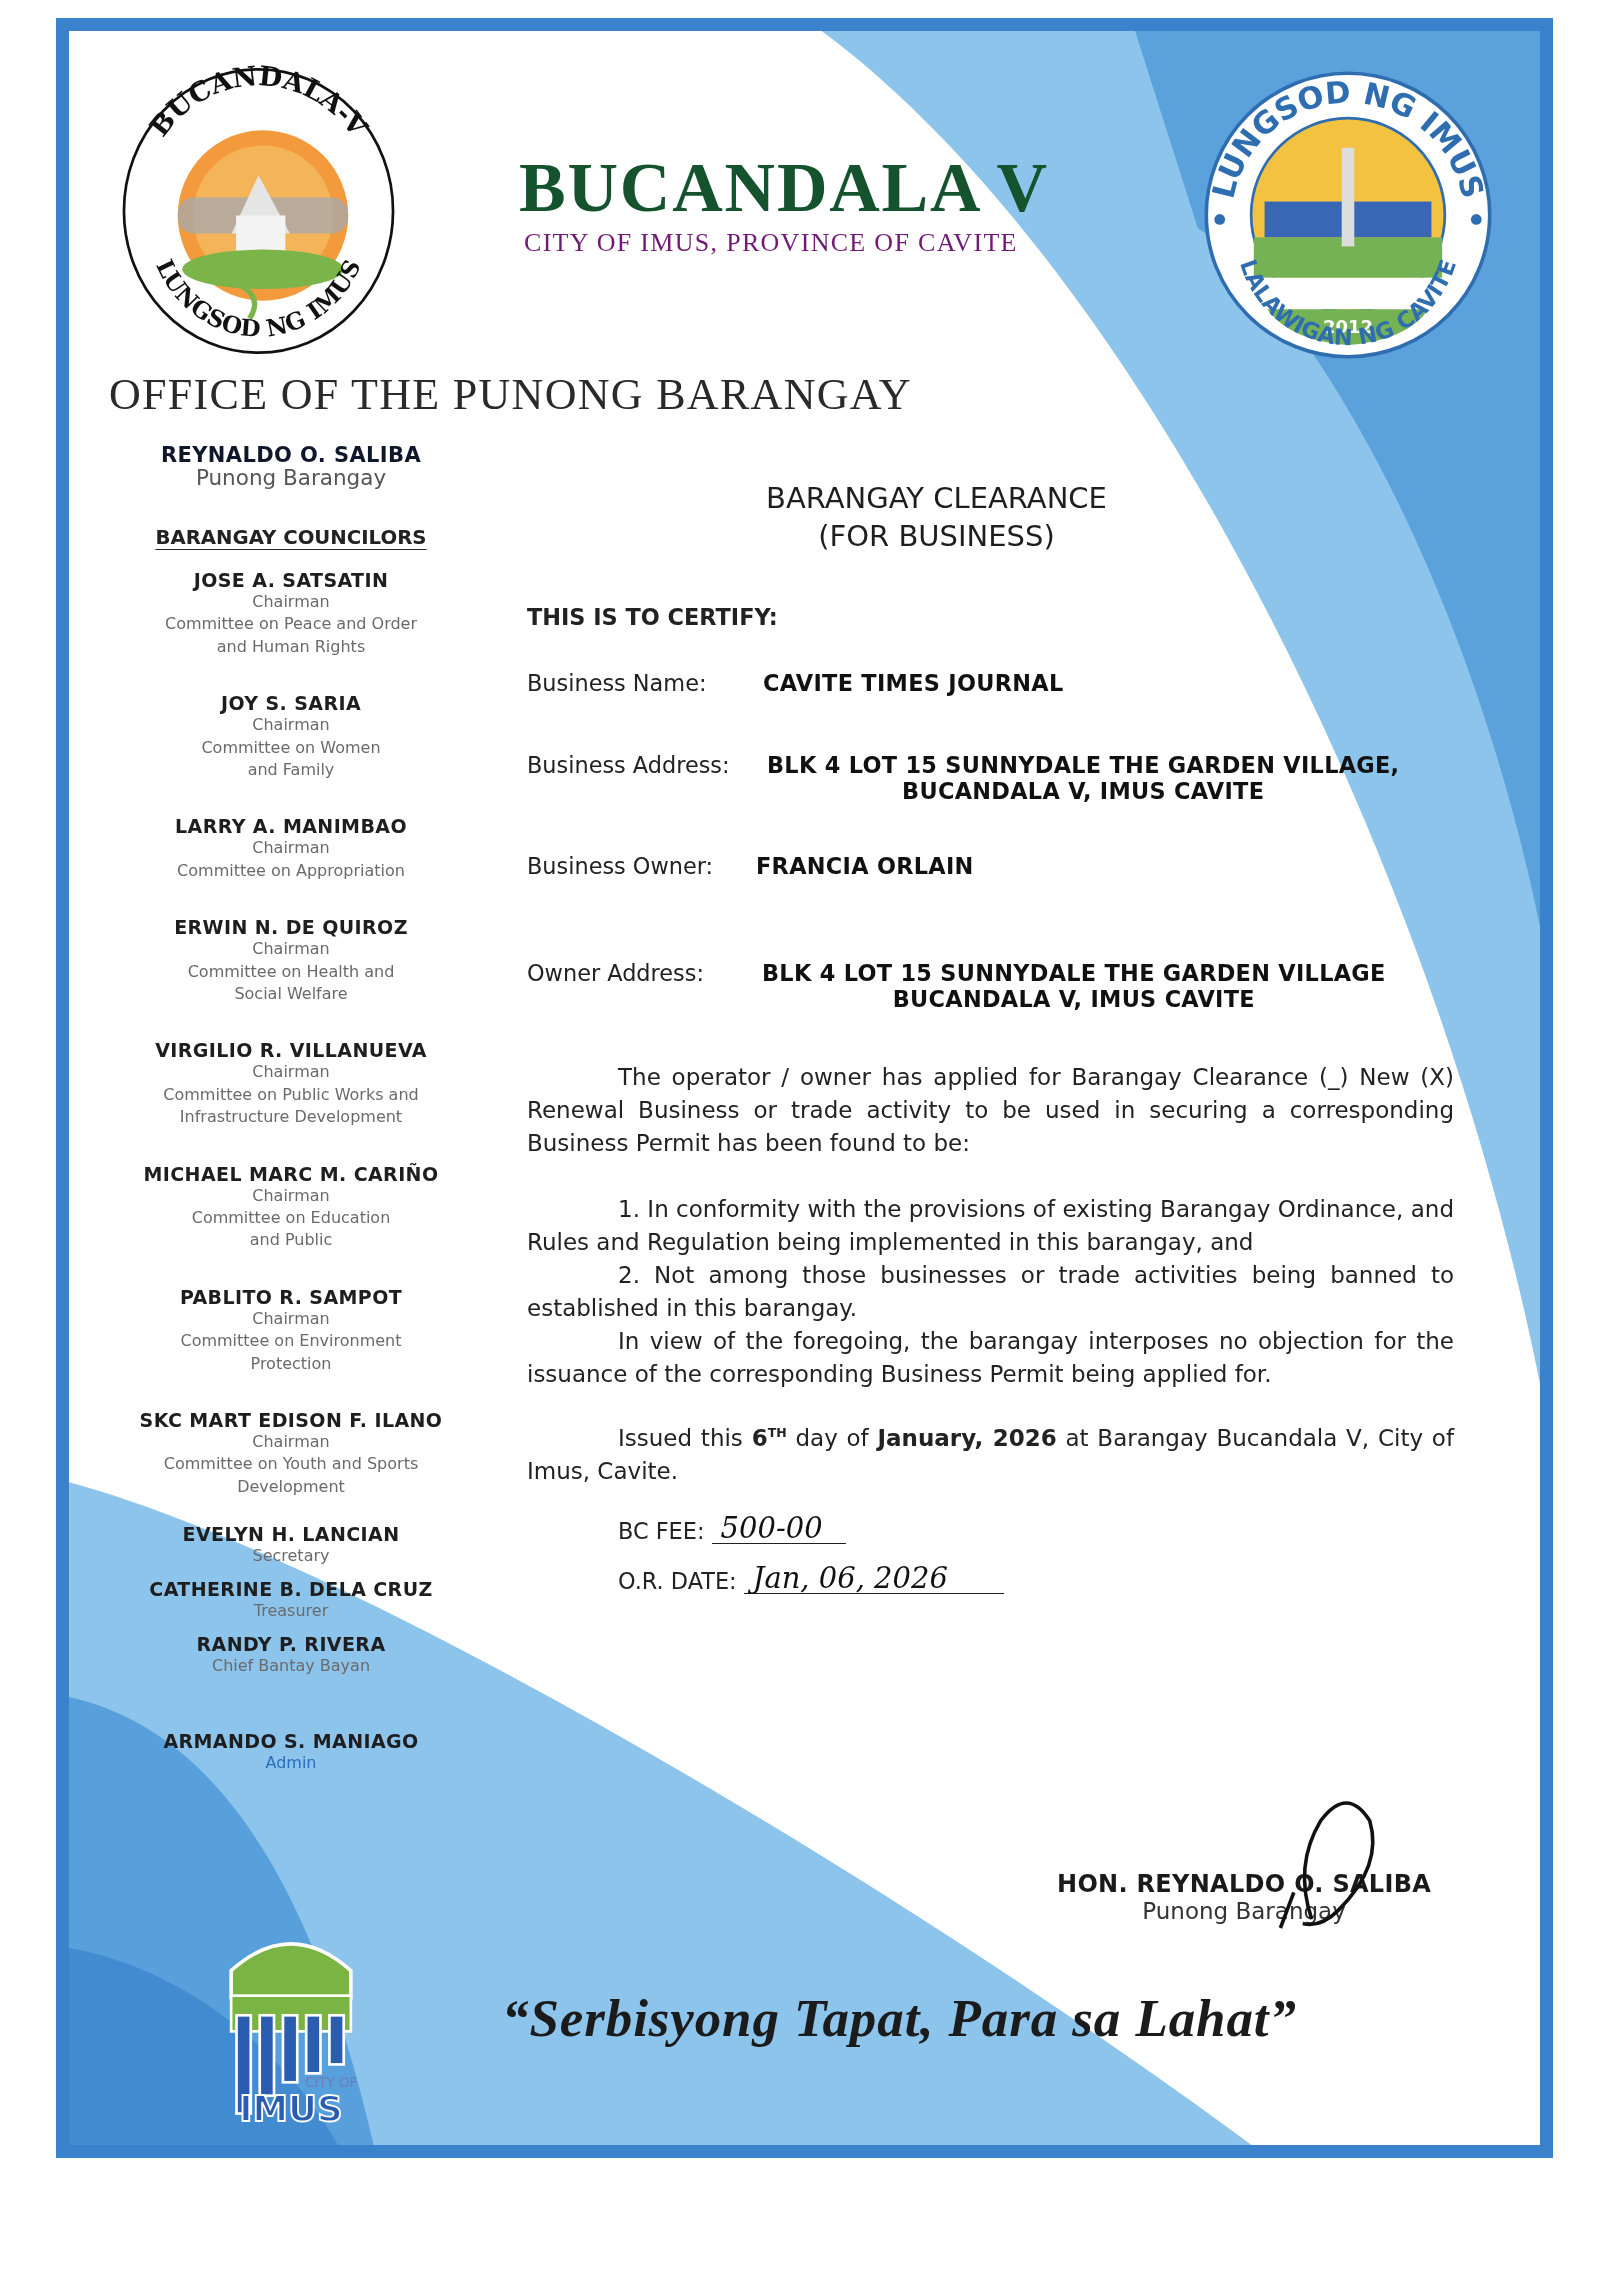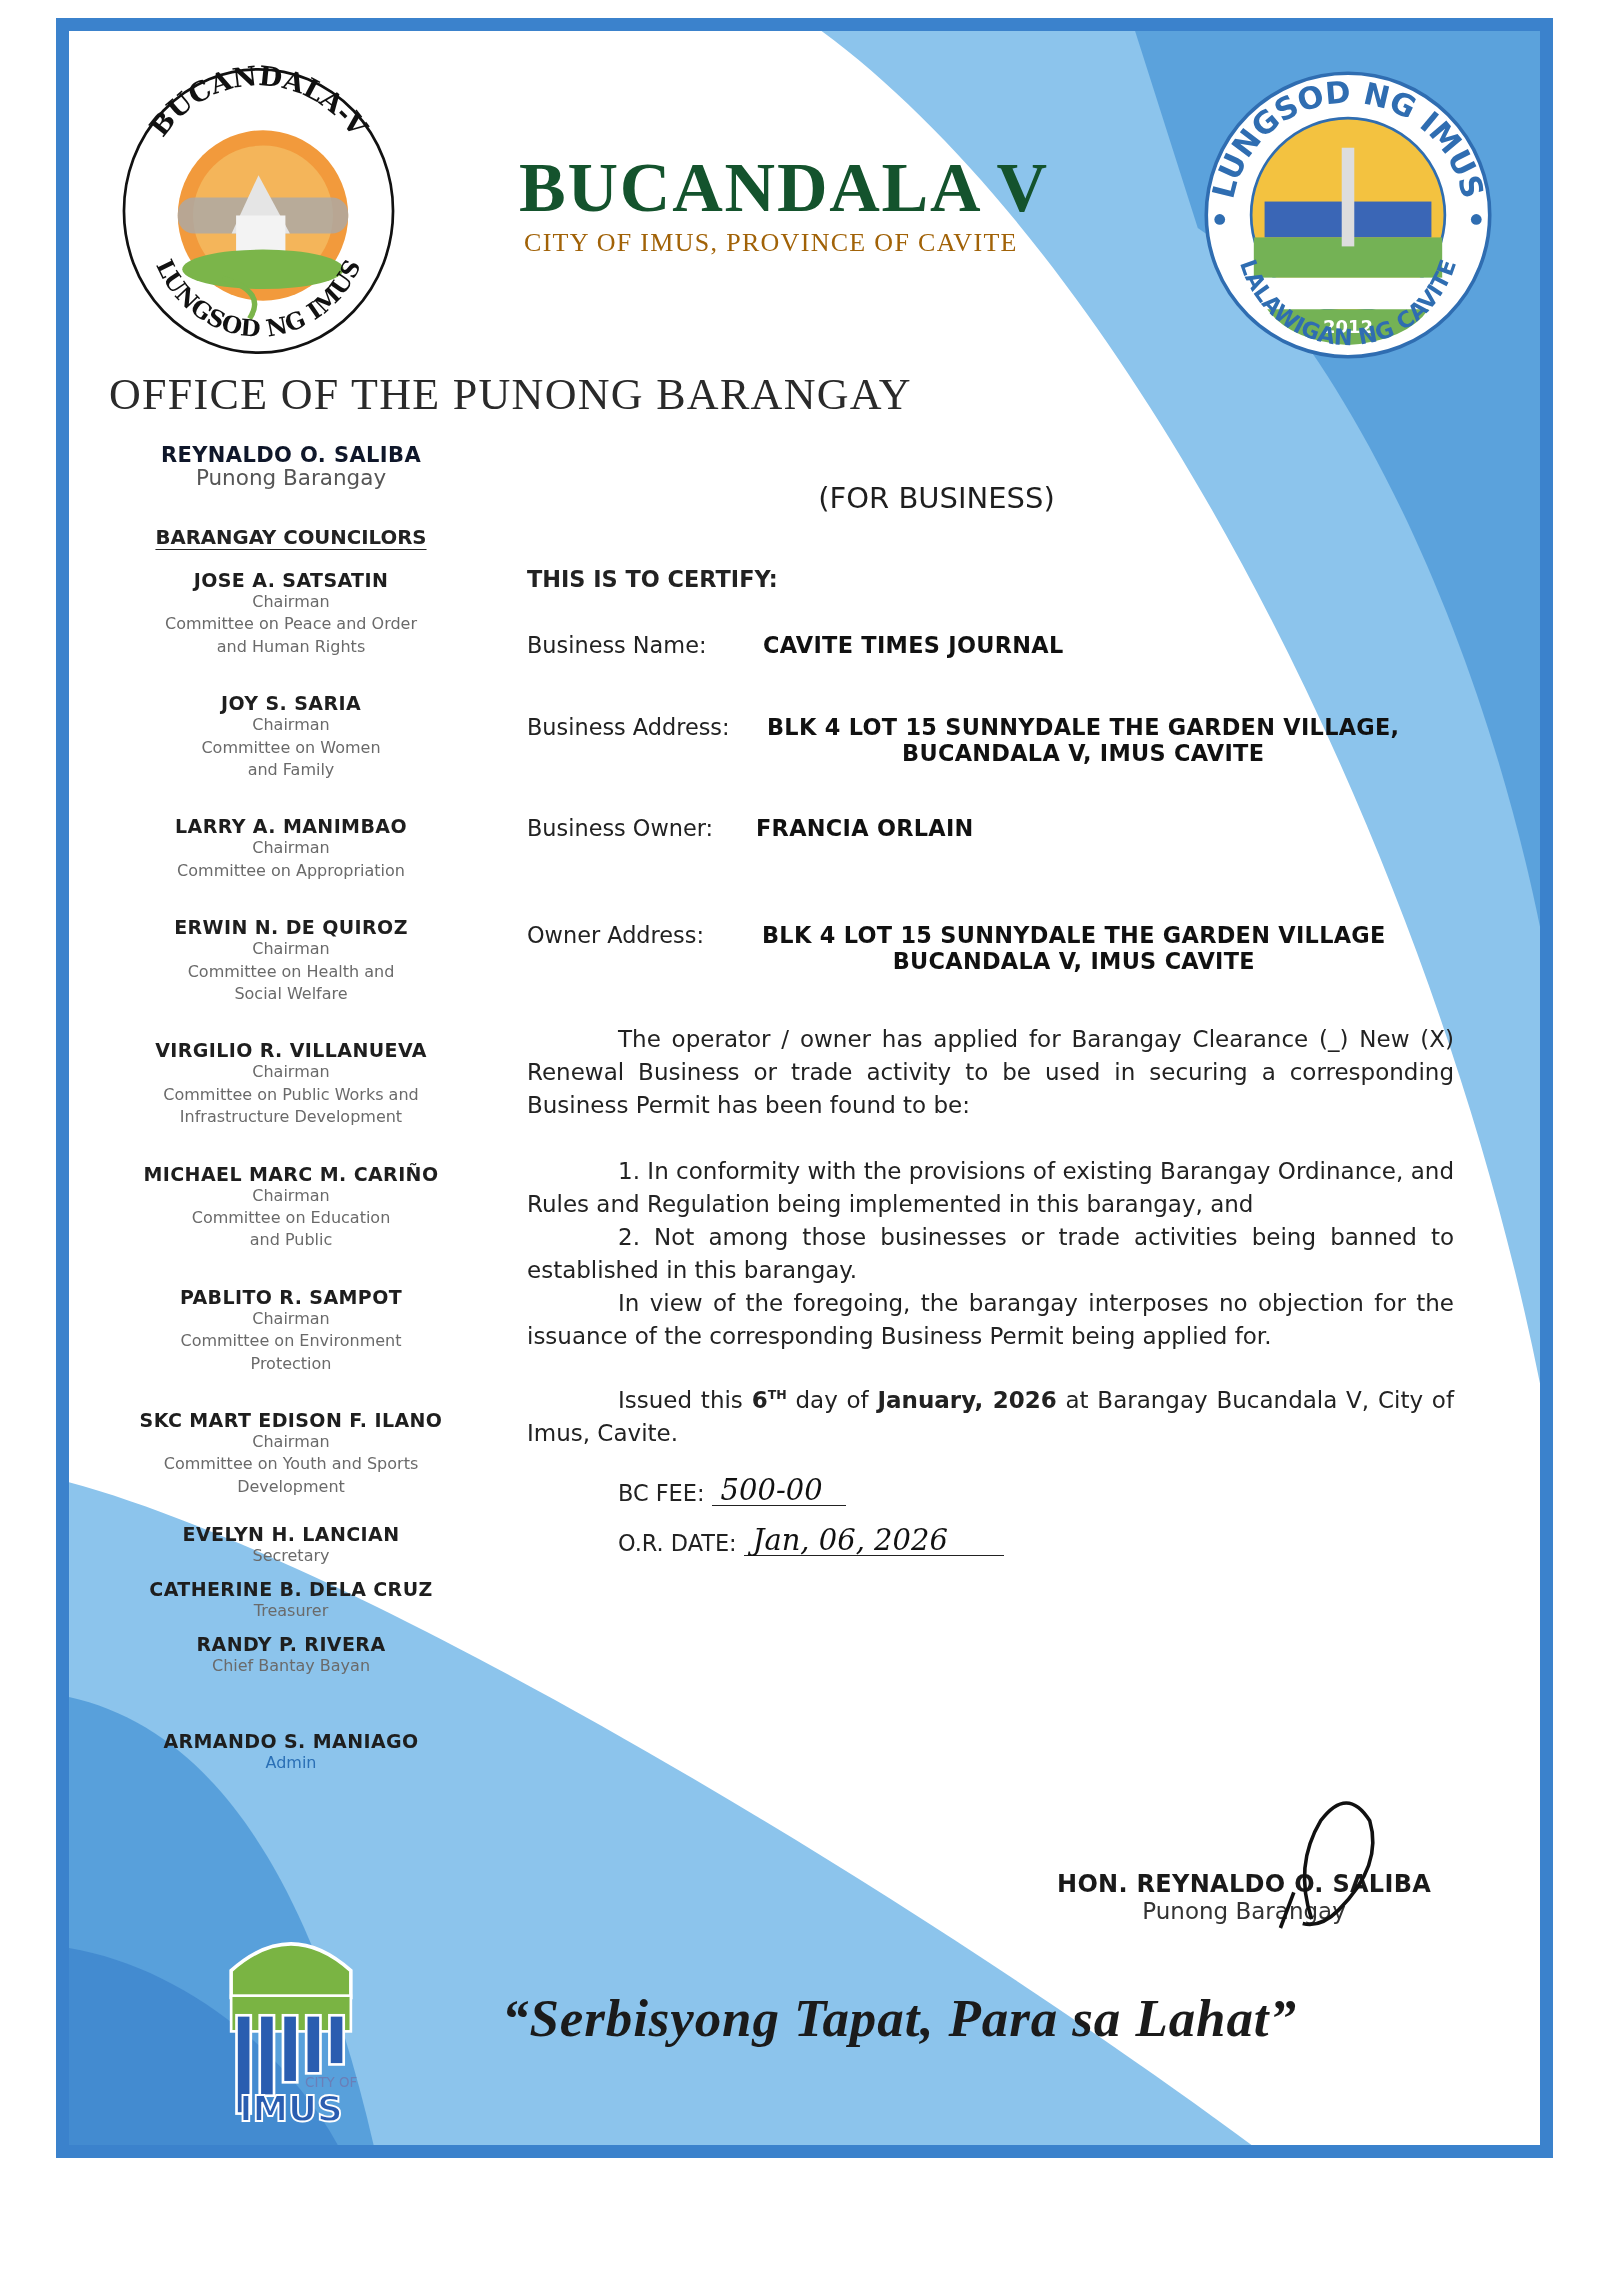--- a/index.html
+++ b/index.html
@@ -3,21 +3,21 @@
 <meta charset="utf-8">
 <style>
   html, body { margin:0; padding:0; background:#ffffff; }
   body { width:1617px; height:2293px; position:relative; overflow:hidden; font-family:"DejaVu Sans", sans-serif; color:#1a1a1a; }
   .frame { position:absolute; left:56px; top:18px; width:1497px; height:2140px; background:#ffffff; border:13.4px solid #3b82cc; box-sizing:border-box; overflow:hidden; }
   .bg-svg { position:absolute; left:0; top:0; width:100%; height:100%; }
   .abs { position:absolute; }
   .serif { font-family:"Liberation Serif", "DejaVu Serif", serif; }
   .logo { position:absolute; }
   .title-main { left:519px; top:148px; font-size:70px; letter-spacing:1.8px; font-weight:bold; color:#14532d; }
-  .title-sub { left:524px; top:228px; font-size:26px; letter-spacing:1.3px; color:#a16207; }
+  .title-sub { left:524px; top:228px; font-size:26px; letter-spacing:1.3px; color:#701a75; }
   .office { left:109px; top:369px; font-size:44px; letter-spacing:1.3px; color:#2a2a2a; }
 
   .sidebar { position:absolute; left:112px; top:443px; width:358px; text-align:center; font-family:"DejaVu Sans", sans-serif; }
   .pb-name { color:#0f172a; font-weight:bold; font-size:21px; letter-spacing:0.4px;text-align:center; }
   .pb-title { color:#555; font-size:21.5px; margin-top:-1.8px; }
   .councils-head { margin-top:36px; font-weight:bold; font-size:19.7px; color:#222; text-decoration:underline; text-underline-offset:4.5px; }
   .member { margin-top:19.7px; }
   .m-name { font-weight:bold; font-size:19px; color:#1e1e1e; letter-spacing:0.4px; }
   .m-role { font-size:16px; color:#6a6a6a; line-height:22.4px; }
   .m-role.admin { color:#2a6fb5; }
@@ -175,20 +175,21 @@
   <rect x="40" y="110" width="16" height="90" fill="#2a5db0" stroke="#fff" stroke-width="3"></rect>
   <rect x="66" y="110" width="16" height="75" fill="#2a5db0" stroke="#fff" stroke-width="3"></rect>
   <rect x="92" y="110" width="16" height="65" fill="#2a5db0" stroke="#fff" stroke-width="3"></rect>
   <rect x="118" y="110" width="16" height="55" fill="#2a5db0" stroke="#fff" stroke-width="3"></rect>
   <text x="120" y="190" text-anchor="middle" font-family="DejaVu Sans, sans-serif" font-size="15" fill="#6a7fb8">CITY OF</text>
   <text x="75" y="228" text-anchor="middle" font-family="DejaVu Sans, sans-serif" font-weight="bold" font-size="40" fill="#2a5db0" stroke="#fff" stroke-width="2">IMUS</text>
 </svg>
 
 <div class="content">
   <div class="doc-title">
+    <div>BARANGAY CLEARANCE</div>
     <div>(FOR BUSINESS)</div>
   </div>
 
   <div class="certify">THIS IS TO CERTIFY:</div>
 
   <div class="field" style="margin-top:40px">
     <span class="f-label" style="width:236px">Business Name:</span>
     <span class="f-value">CAVITE TIMES JOURNAL</span>
   </div>
 

